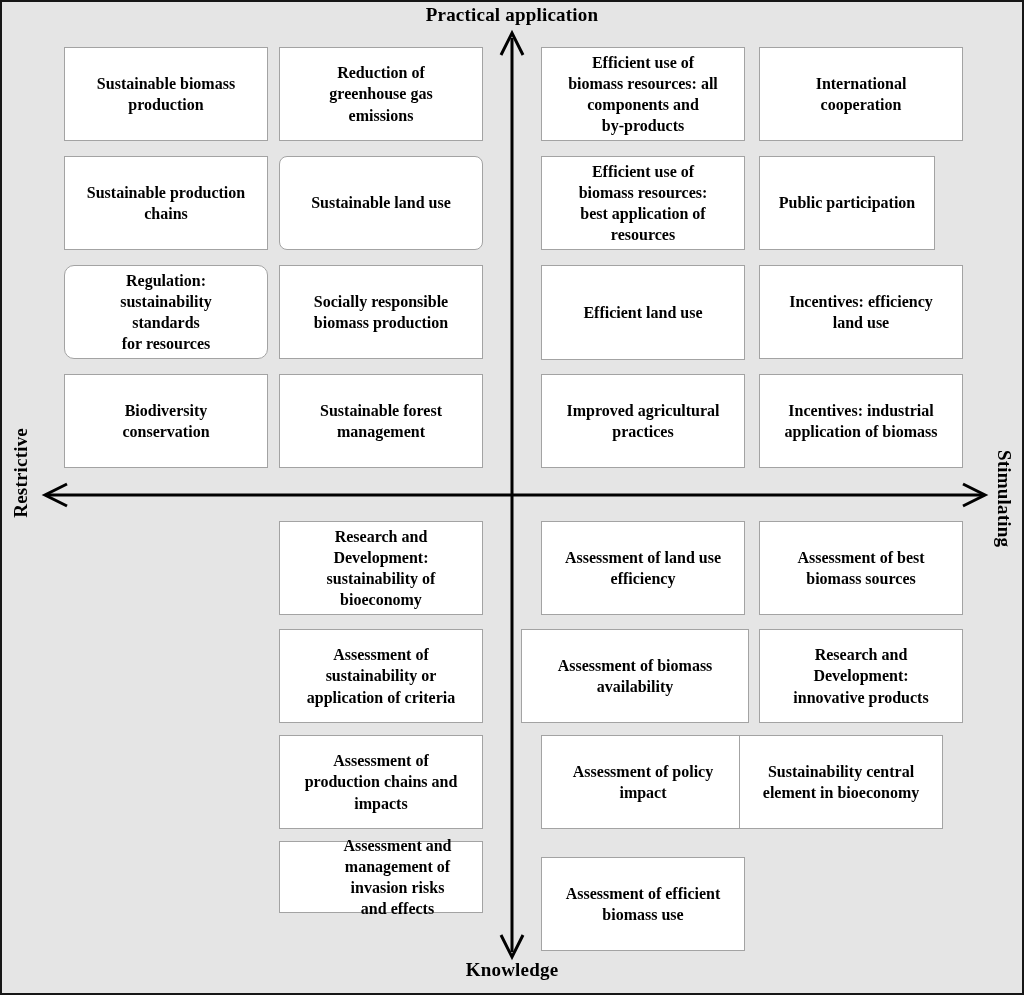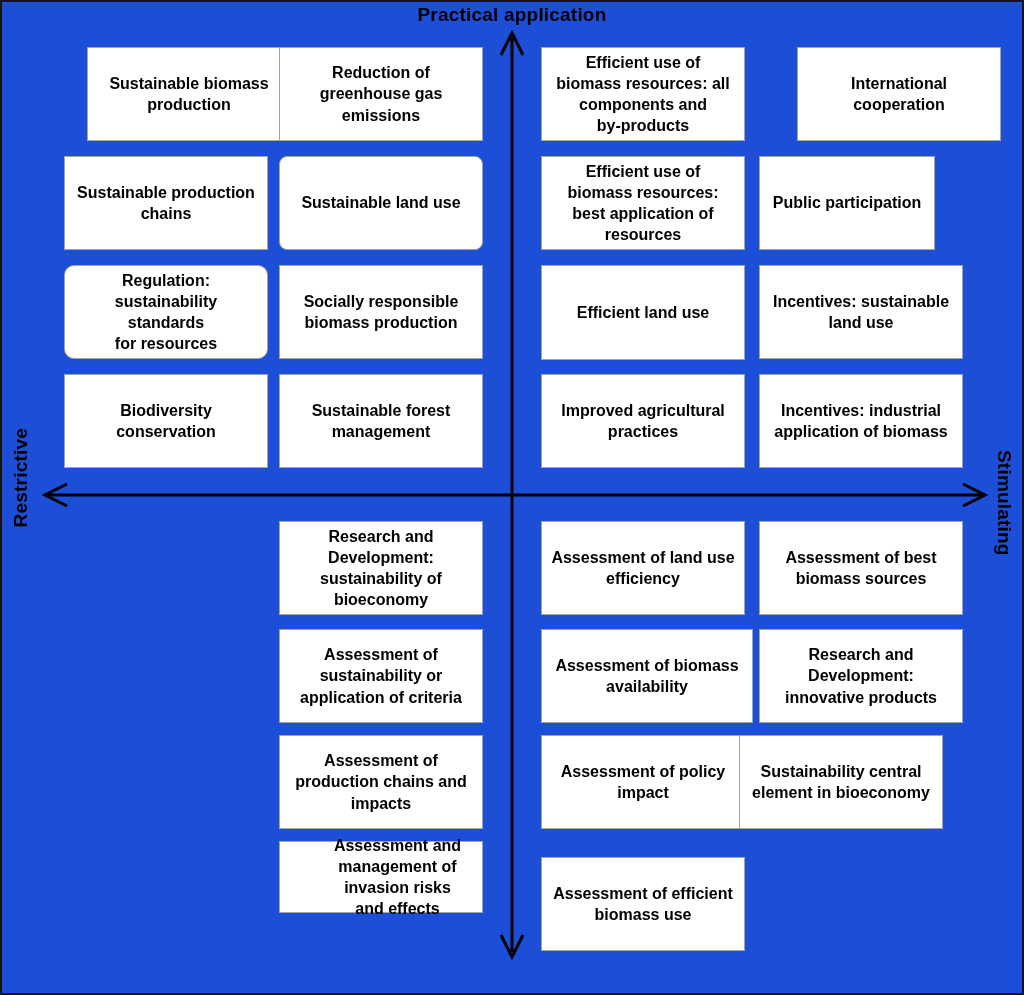--- a/index.html
+++ b/index.html
@@ -5,23 +5,23 @@
   html, body {
     margin: 0;
     padding: 0;
     background: #fff;
   }
   .canvas {
     position: relative;
     width: 1024px;
     height: 995px;
     box-sizing: border-box;
-    background: #1d4ed8;
+    background: #e5e5e5;
     border: 2px solid #161616;
-    font-family: Liberation Sans, sans-serif;
+    font-family: Liberation Serif, serif;
     color: #000;
     overflow: hidden;
   }
   .axes-svg {
     position: absolute;
     left: 0;
     top: 0;
     pointer-events: none;
   }
   .axis-title {
@@ -80,72 +80,73 @@
     <line x1="510" y1="36" x2="510" y2="950" stroke="#000" stroke-width="3"></line>
     <path d="M499,53 L510,31 L521,53" fill="none" stroke="#000" stroke-width="3"></path>
     <path d="M499,933 L510,955 L521,933" fill="none" stroke="#000" stroke-width="3"></path>
 
     <line x1="46" y1="493" x2="980" y2="493" stroke="#000" stroke-width="3"></line>
     <path d="M65,482 L43,493 L65,504" fill="none" stroke="#000" stroke-width="3"></path>
     <path d="M961,482 L983,493 L961,504" fill="none" stroke="#000" stroke-width="3"></path>
   </svg>
 
   <div class="axis-title top">Practical application</div>
+  <div class="axis-title bottom">Knowledge</div>
   <div class="axis-title left">Restrictive</div>
   <div class="axis-title right">Stimulating</div>
 
   <div>
-      <div class="box" style="left: 62px; top: 45px; width: 204px; height: 94px; margin-left: 23px;">Sustainable biomass
+      <div class="box" style="left: 62px; top: 45px; width: 204px; height: 94px;">Sustainable biomass
 production</div>
       <div class="box" style="left: 277px; top: 45px; width: 204px; height: 94px;">Reduction of
 greenhouse gas
 emissions</div>
       <div class="box" style="left: 539px; top: 45px; width: 204px; height: 94px;">Efficient use of
 biomass resources: all
 components and
 by-products</div>
-      <div class="box" style="left: 795px; top: 45px; width: 204px; height: 94px;">International
+      <div class="box" style="left: 757px; top: 45px; width: 204px; height: 94px;">International
 cooperation</div>
       <div class="box" style="left: 62px; top: 154px; width: 204px; height: 94px;">Sustainable production
 chains</div>
       <div class="box" style="left: 277px; top: 154px; width: 204px; height: 94px; border-radius: 8px;">Sustainable land use</div>
       <div class="box" style="left: 539px; top: 154px; width: 204px; height: 94px;">Efficient use of
 biomass resources:
 best application of
 resources</div>
       <div class="box" style="left: 757px; top: 154px; width: 176px; height: 94px;">Public participation</div>
       <div class="box" style="left: 62px; top: 263px; width: 204px; height: 94px; border-radius: 10px;">Regulation:
 sustainability
 standards
 for resources</div>
       <div class="box" style="left: 277px; top: 263px; width: 204px; height: 94px;">Socially responsible
 biomass production</div>
       <div class="box" style="left: 539px; top: 263px; width: 204px; height: 95px;">Efficient land use</div>
-      <div class="box" style="left: 757px; top: 263px; width: 204px; height: 94px;">Incentives: sustainable
+      <div class="box" style="left: 757px; top: 263px; width: 204px; height: 94px;">Incentives: efficiency
 land use</div>
       <div class="box" style="left: 62px; top: 372px; width: 204px; height: 94px;">Biodiversity
 conservation</div>
       <div class="box" style="left: 277px; top: 372px; width: 204px; height: 94px;">Sustainable forest
 management</div>
       <div class="box" style="left: 539px; top: 372px; width: 204px; height: 94px;">Improved agricultural
 practices</div>
       <div class="box" style="left: 757px; top: 372px; width: 204px; height: 94px;">Incentives: industrial
 application of biomass</div>
       <div class="box" style="left: 277px; top: 519px; width: 204px; height: 94px;">Research and
 Development:
 sustainability of
 bioeconomy</div>
       <div class="box" style="left: 539px; top: 519px; width: 204px; height: 94px;">Assessment of land use
 efficiency</div>
       <div class="box" style="left: 757px; top: 519px; width: 204px; height: 94px;">Assessment of best
 biomass sources</div>
       <div class="box" style="left: 277px; top: 627px; width: 204px; height: 94px;">Assessment of
 sustainability or
 application of criteria</div>
-      <div class="box" style="left: 539px; top: 627px; width: 212px; height: 94px;">Assessment of biomass
+      <div class="box" style="left: 519px; top: 627px; width: 228px; height: 94px;">Assessment of biomass
 availability</div>
       <div class="box" style="left: 757px; top: 627px; width: 204px; height: 94px;">Research and
 Development:
 innovative products</div>
       <div class="box" style="left: 277px; top: 733px; width: 204px; height: 94px;">Assessment of
 production chains and
 impacts</div>
       <div class="box" style="left: 539px; top: 733px; width: 204px; height: 94px;">Assessment of policy
 impact</div>
       <div class="box" style="left: 737px; top: 733px; width: 204px; height: 94px;">Sustainability central

